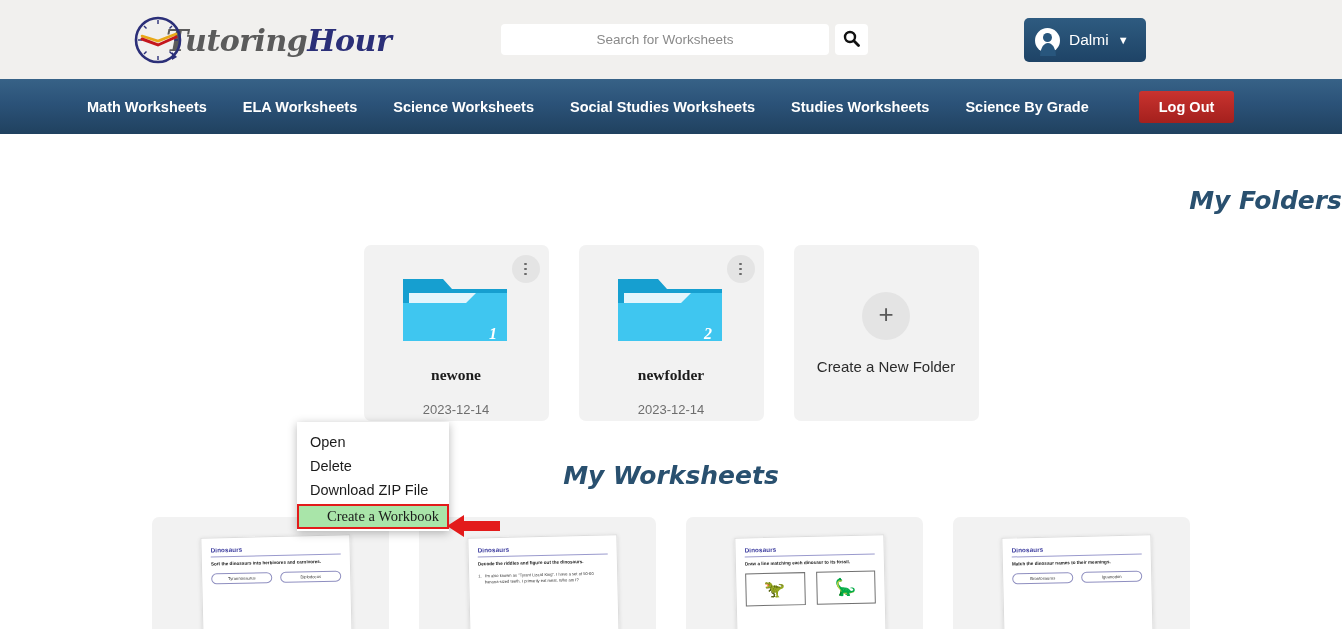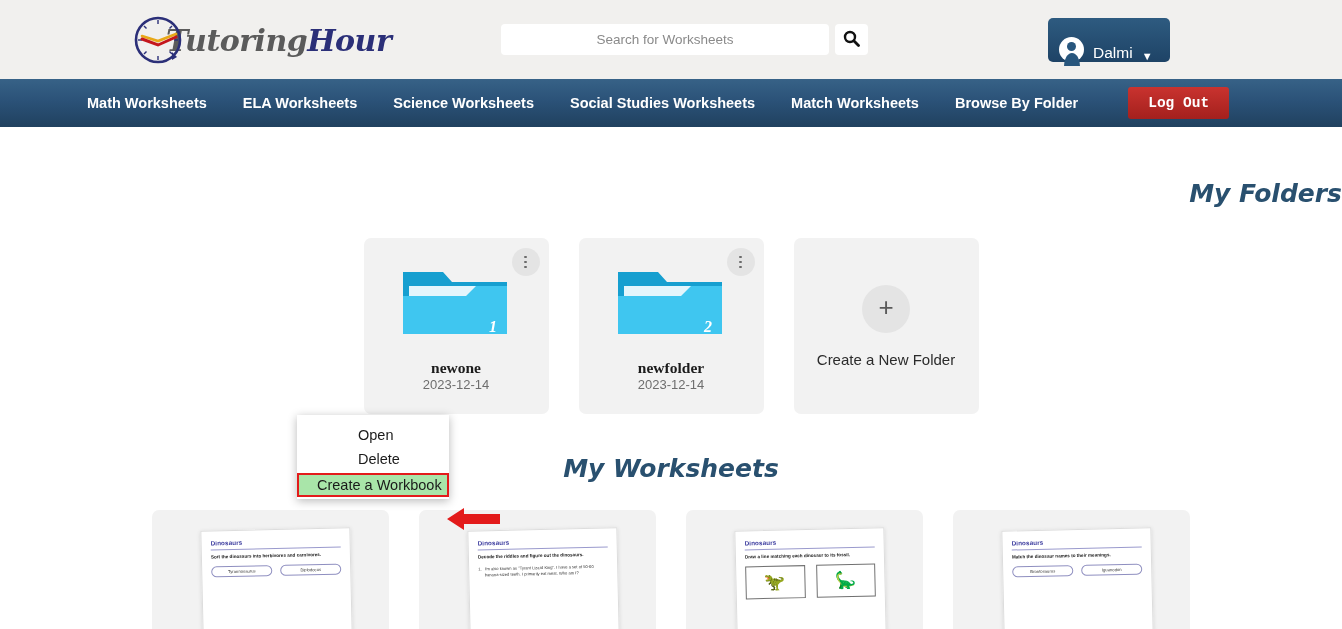--- a/index.html
+++ b/index.html
@@ -59,25 +59,25 @@
     margin-left: 6px;
     border: none;
     border-radius: 4px;
     background: #ffffff;
     cursor: pointer;
     display: flex; align-items: center; justify-content: center;
   }
 
   .user-btn {
     position: absolute;
-    left: 1048px; top: 18px;
+    left: 1024px; top: 18px;
     width: 122px; height: 44px;
     background: linear-gradient(180deg, #2e5b80 0%, #1e4366 100%);
     border-radius: 5px;
-    display: flex; align-items: flex-end;
+    display: flex; align-items: center;
     padding-left: 11px;
     cursor: pointer;
     border: none;
   }
   .user-avatar {
     width: 25px; height: 25px;
     border-radius: 50%;
     background: #ffffff;
     position: relative;
     flex: 0 0 auto;
@@ -102,21 +102,21 @@
     font-family: "Liberation Sans", sans-serif;
   }
   .user-caret {
     color: #ffffff;
     font-size: 11px;
     margin-left: 9px;
   }
 
   
   .navbar {
-    height: 48px;
+    height: 55px;
     background: linear-gradient(180deg, #376287 0%, #2b5278 45%, #20415f 100%);
     display: flex;
     align-items: center;
     padding-left: 87px;
   }
   .nav-item {
     color: #ffffff;
     font-size: 14.5px;
     font-weight: bold;
     margin-right: 36px;
@@ -126,21 +126,21 @@
   }
   .nav-logout {
     background: linear-gradient(180deg, #c9332f 0%, #a4201d 100%);
     color: #ffffff;
     font-size: 14.5px;
     font-weight: bold;
     padding: 8px 20px;
     border-radius: 3px;
     border: none;
     cursor: pointer;
-    font-family: Liberation Mono, monospace;
+    font-family: Liberation Sans, sans-serif;
     margin-left: 14px;
   }
 
   
   .main { position: relative; background: #fff; height: 498px; }
 
   .section-title {
     text-align: center;
     font-family: "DejaVu Sans", sans-serif;
     font-style: italic;
@@ -202,21 +202,21 @@
     font-family: "Liberation Serif", serif;
   }
   .folder-name {
     margin-top: 17px;
     font-size: 15.5px;
     font-weight: bold;
     color: #1c1c1c;
     font-family: Liberation Serif, serif;
   }
   .folder-date {
-    margin-top: 0;
+    margin-top: 18px;
     font-size: 13px;
     color: #6e6e6e;
   }
 
   .new-folder-card {
     width: 185px; height: 176px;
     background: #f2f2f2;
     border-radius: 7px;
     display: flex; flex-direction: column;
     align-items: center; justify-content: center;
@@ -248,28 +248,28 @@
     z-index: 20;
     padding: 8px 0 2px 0;
   }
   .ctx-item {
     font-size: 14.5px;
     color: #1b1b1b;
     padding: 4px 0 4px 13px;
     cursor: pointer;
     white-space: nowrap;
     font-family: "Liberation Sans", sans-serif;
-    margin-left: 48px;
   }
   .ctx-item.highlight {
     background: #a9e5a9;
     border: 2.5px solid #e31b1b;
     color: #1a1a1a;
-    padding: 2px 0 2px 18px;
+    padding: 2px 0 2px 28px;
     margin: 2px 0 0 0;
+    font-family: Liberation Serif, serif;
   }
 
   
   .red-arrow {
     position: absolute;
     left: 447px; top: 378px;
     width: 54px; height: 28px;
     z-index: 25;
   }
 
@@ -384,22 +384,22 @@
     <span class="user-name">Dalmi</span>
     <span class="user-caret">▼</span>
   </div>
 </div>
 
 <div class="navbar">
   <div class="nav-item">Math Worksheets</div>
   <div class="nav-item">ELA Worksheets</div>
   <div class="nav-item">Science Worksheets</div>
   <div class="nav-item">Social Studies Worksheets</div>
-  <div class="nav-item">Match Worksheets</div>
-  <div class="nav-item">Browse By Folder</div>
+  <div class="nav-item">Studies Worksheets</div>
+  <div class="nav-item">Science By Grade</div>
   <button class="nav-logout">Log Out</button>
 </div>
 
 <div class="main">
 
   <div class="section-title" id="folders-title">My Folders</div>
 
   <div class="folder-row">
 
     <div class="folder-card">
@@ -440,20 +440,21 @@
 
     <div class="new-folder-card">
       <div class="plus-circle">+</div>
       <div class="new-folder-label">Create a New Folder</div>
     </div>
   </div>
 
   <div class="ctx-menu">
     <div class="ctx-item">Open</div>
     <div class="ctx-item">Delete</div>
+    <div class="ctx-item">Download ZIP File</div>
     <div class="ctx-item highlight">Create a Workbook</div>
   </div>
 
   <div class="red-arrow">
     <svg width="54" height="28" viewBox="0 0 54 28">
       <path d="M0 14 L17 3 L17 9 L53 9 L53 19 L17 19 L17 25 Z" fill="#e31b1b"></path>
     </svg>
   </div>
 
   <div class="section-title" id="collections-title">My Worksheets</div>

